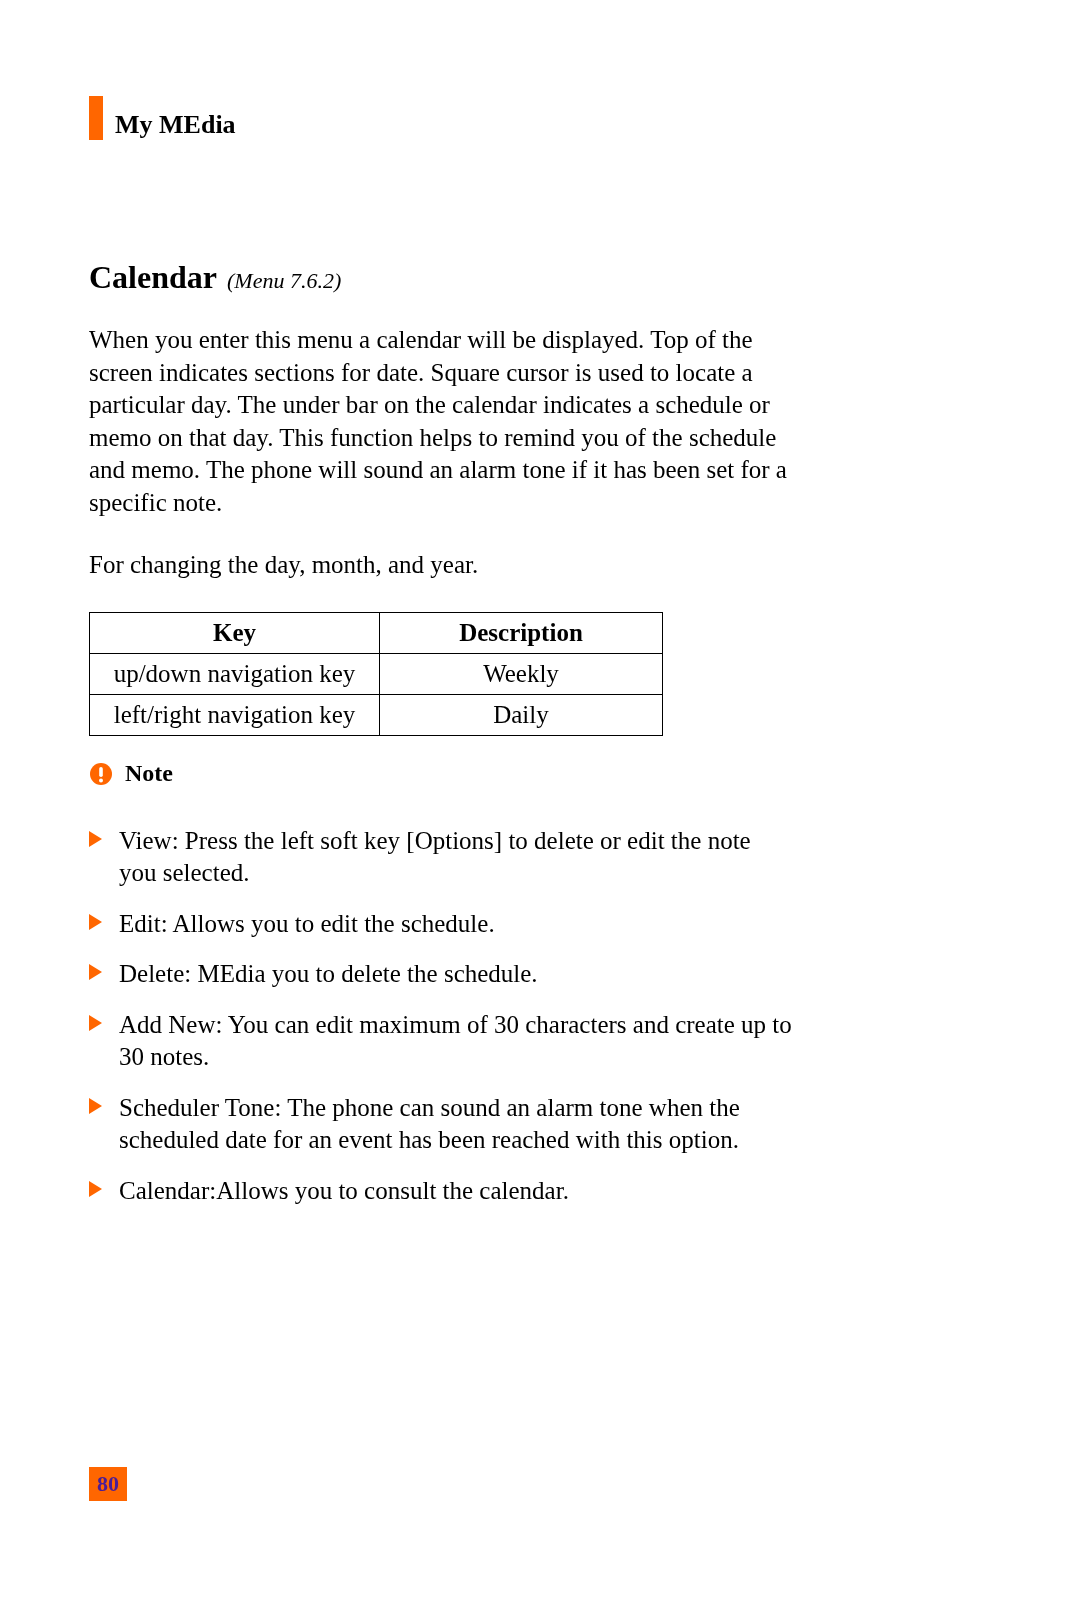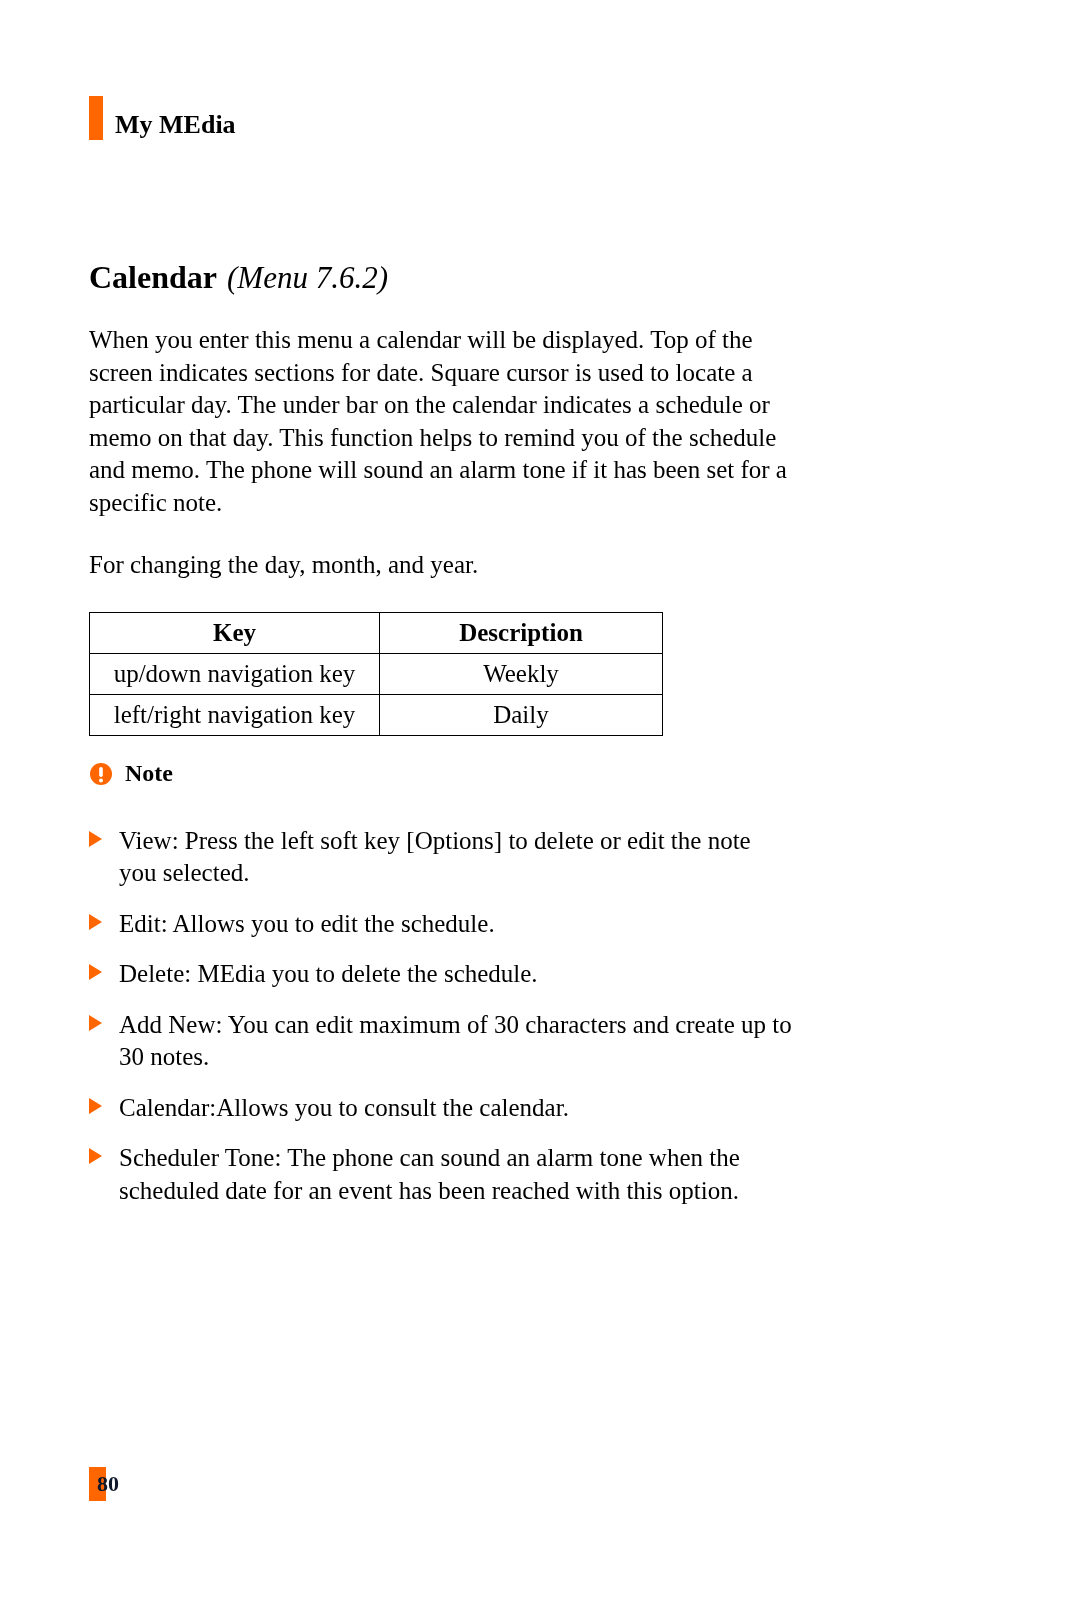--- a/index.html
+++ b/index.html
@@ -41,21 +41,21 @@
     }
     .title-line {
       margin-bottom: 28px;
     }
     .title-main {
       font-weight: bold;
       font-size: 32px;
     }
     .title-sub {
       font-style: italic;
-      font-size: 31px;
+      font-size: 22px;
       margin-left: 6px;
     }
     .para {
       font-size: 25px;
       line-height: 1.3;
       margin-bottom: 30px;
     }
     .table-wrap {
       width: 574px;
       border-collapse: collapse;
@@ -115,25 +115,25 @@
       border-left: 13px solid #ff6600;
     }
     .bullet-label {
       font-weight: normal;
     }
     .page-num {
       position: absolute;
       bottom: 120px;
       left: 89px;
       background: #ff6600;
-      color: #0f172a;
+      color: #4c1d95;
       font-size: 22px;
       font-weight: bold;
       padding: 4px 8px;
-      width: 17px;
+      width: 38px;
       text-align: center;
     }
   </style>
 </head>
 <body>
 
 <div class="header">
   <div class="orange-bar"></div>
   <div class="header-text">My MEdia</div>
 </div>
@@ -191,23 +191,23 @@
     <li class="bullet-item">
       <span class="bullet-triangle"></span>
       <span class="bullet-label">Delete:</span><span> MEdia you to delete the schedule.</span>
     </li>
     <li class="bullet-item">
       <span class="bullet-triangle"></span>
       <span class="bullet-label">Add New:</span><span> You can edit maximum of 30 characters and create up to 30 notes.</span>
     </li>
     <li class="bullet-item">
       <span class="bullet-triangle"></span>
+      <span class="bullet-label">Scheduler Tone:</span><span> The phone can sound an alarm tone when the scheduled date for an event has been reached with this option.</span>
+    </li>
+    <li class="bullet-item">
+      <span class="bullet-triangle"></span>
       <span class="bullet-label">Calendar:</span><span>Allows you to consult the calendar.</span>
     </li>
-    <li class="bullet-item">
-      <span class="bullet-triangle"></span>
-      <span class="bullet-label">Scheduler Tone:</span><span> The phone can sound an alarm tone when the scheduled date for an event has been reached with this option.</span>
-    </li>
   </ul>
 
 </div>
 
 <div class="page-num">80</div>
 
 </body></html>

